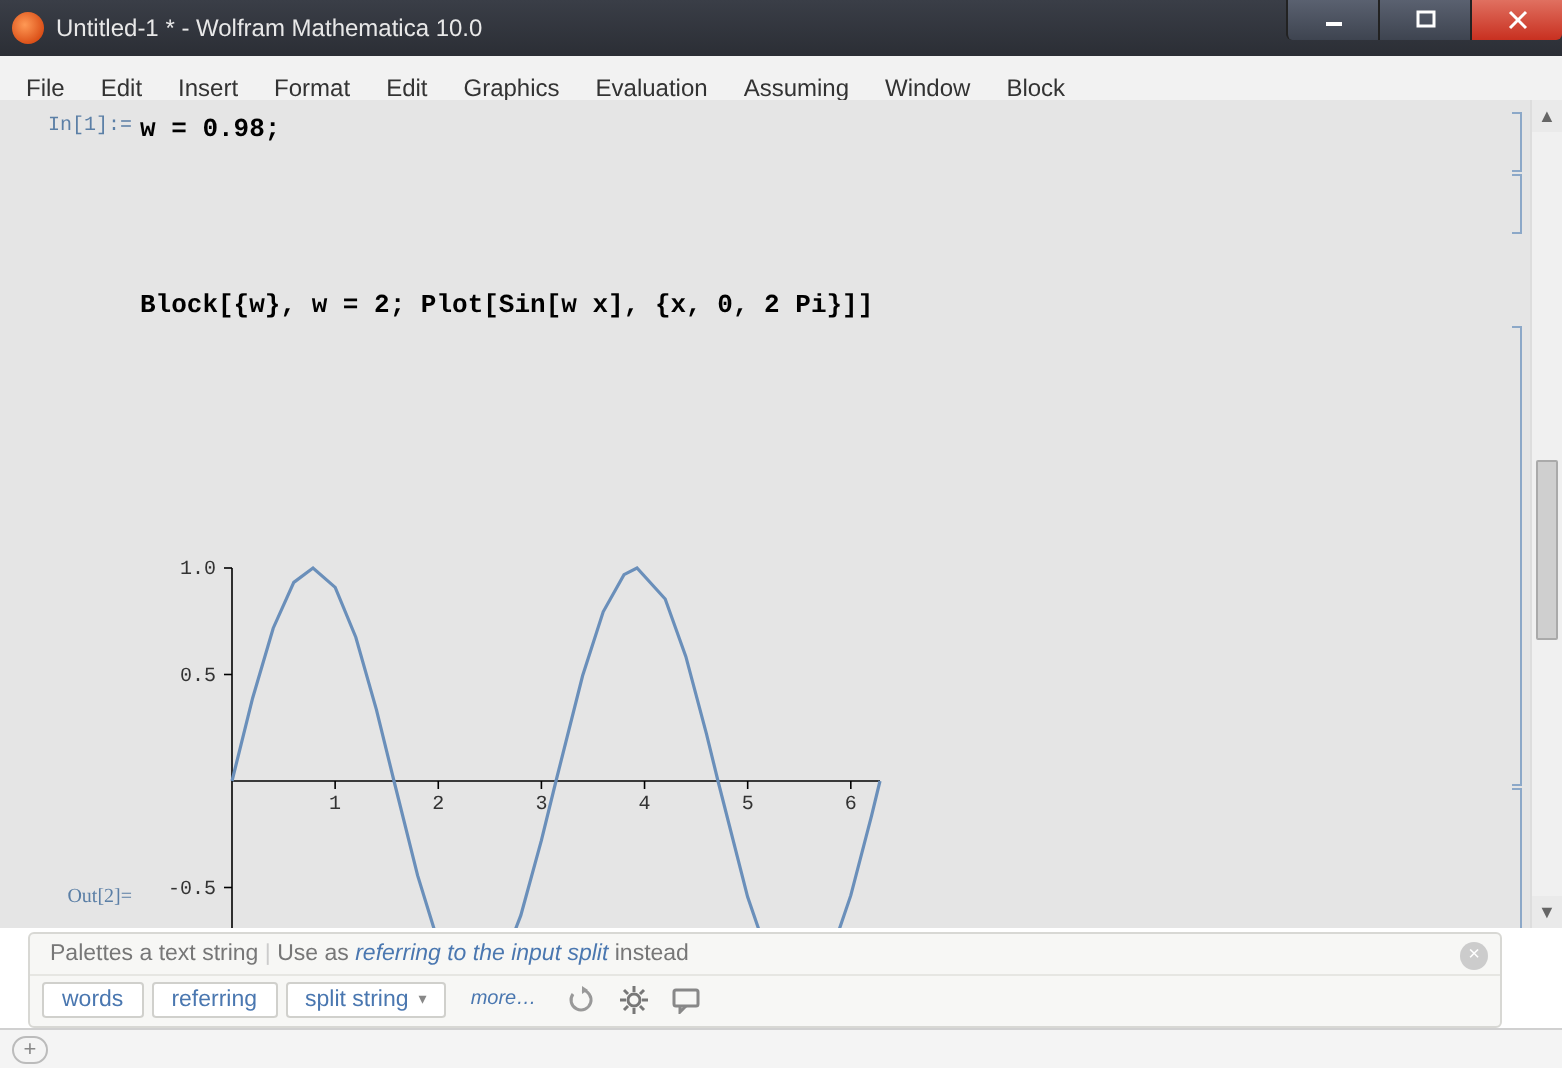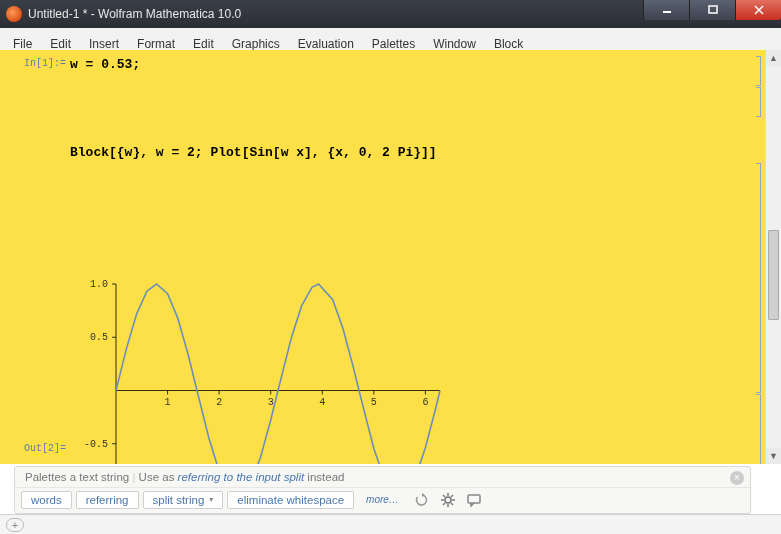--- a/index.html
+++ b/index.html
@@ -60,21 +60,21 @@
   }
   .menubar .menu-item {
     padding: 2px 9px;
     cursor: default;
   }
   .notebook {
     position: absolute;
     top: 50px; left: 0; right: 16px;
     bottom: 70px;
     overflow: hidden;
-    background: #fde047;
+    background: #e5e5e5;
     padding: 6px 2px 6px 14px;
   }
   .cell-row {
     display: flex;
     align-items: flex-start;
     margin-bottom: 2px;
   }
   .cell-label {
     width: 52px;
     text-align: right;
@@ -216,43 +216,43 @@
 </div>
 
 <div class="menubar">
   <span class="menu-item">File</span>
   <span class="menu-item">Edit</span>
   <span class="menu-item">Insert</span>
   <span class="menu-item">Format</span>
   <span class="menu-item">Edit</span>
   <span class="menu-item">Graphics</span>
   <span class="menu-item">Evaluation</span>
-  <span class="menu-item">Palettes</span>
+  <span class="menu-item">Assuming</span>
   <span class="menu-item">Window</span>
   <span class="menu-item">Block</span>
 </div>
 
 <div class="notebook">
 
   <div class="cell-row">
     <div class="cell-label">In[1]:=</div>
-    <div class="cell-body" style="font-weight:bold;">w = 0.53;</div>
+    <div class="cell-body" style="font-weight:bold;">w = 0.98;</div>
     <div class="brackets">
         <div class="bracket" style="height:30px"></div>
         <div class="bracket" style="height:30px"></div>
       </div>
   </div>
   <div class="cell-row">
     <div class="cell-label"></div>
     <div class="cell-body" style="font-weight:bold;margin-top:25px;">Block[{w}, w = 2; Plot[Sin[w x], {x, 0, 2 Pi}]]</div>
     <div class="brackets"></div>
   </div>
 
   <div class="cell-row" style="align-items:center;">
-    <div class="cell-label" style="padding-top:110px;">Out[2]=</div>
+    <div class="cell-label" style="padding-top:110px;font-family:Liberation Serif, serif;">Out[2]=</div>
     <div class="cell-body">
       <svg id="plot-svg" width="380" height="235">
         <g id="plot-g">
             <line x1="46" y1="116.5" x2="370" y2="116.5" stroke="#000" stroke-width="0.8"></line>
             <line x1="46" y1="10" x2="46" y2="223" stroke="#000" stroke-width="0.8"></line>
             <line x1="97.56772242559288" y1="116.5" x2="97.56772242559288" y2="120.5" stroke="#000" stroke-width="0.8"></line>
             <text x="97.56772242559288" y="130.5" text-anchor="middle" font-size="10" fill="#333">1</text>
             <line x1="149.13544485118575" y1="116.5" x2="149.13544485118575" y2="120.5" stroke="#000" stroke-width="0.8"></line>
             <text x="149.13544485118575" y="130.5" text-anchor="middle" font-size="10" fill="#333">2</text>
             <line x1="200.7031672767786" y1="116.5" x2="200.7031672767786" y2="120.5" stroke="#000" stroke-width="0.8"></line>
@@ -293,21 +293,20 @@
   <div class="suggest-close">×</div>
   <div class="suggest-top">
     <span>Palettes a text string</span>
     <span style="color:#ccc;"> | </span>
     <span>Use as </span><span class="link">referring to the input split</span><span> instead</span>
   </div>
   <div class="suggest-row">
     <div class="sugg-btn">words</div>
     <div class="sugg-btn">referring</div>
     <div class="sugg-btn caret-down">split string</div>
-    <div class="sugg-btn">eliminate whitespace</div>
     <span class="sugg-more">more…</span>
     <div class="sugg-icon">
       <svg width="14" height="14">
           <path d="M7 2 A5 5 0 1 1 2.5 4" fill="none" stroke="#999" stroke-width="1.5"></path>
           <path d="M7 0 L7 4 L10 2 Z" fill="#999"></path>
         </svg>
     </div>
     <div class="sugg-icon">
       <svg width="14" height="14">
           <circle cx="7" cy="7" r="3" fill="none" stroke="#777" stroke-width="1.5"></circle>

